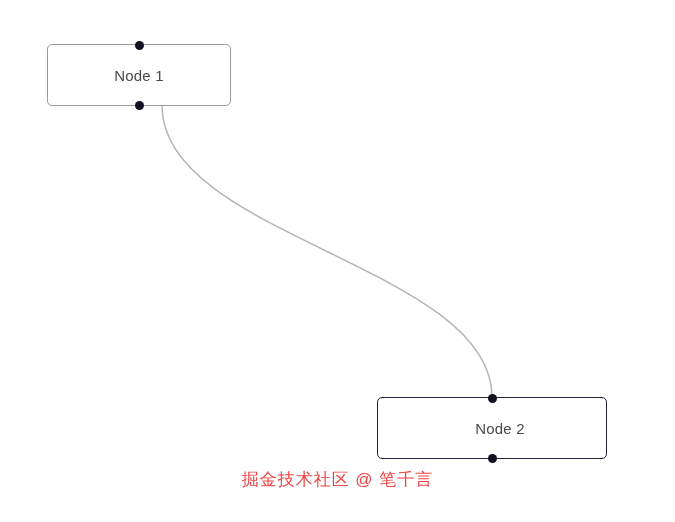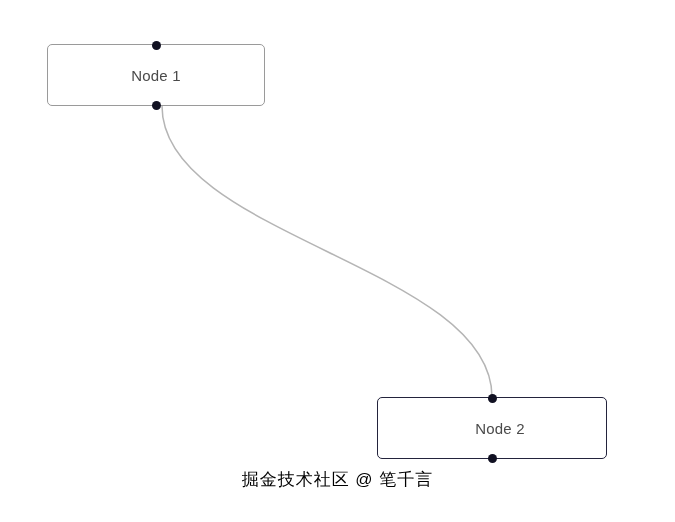--- a/index.html
+++ b/index.html
@@ -46,40 +46,40 @@
     border-radius: 50%;
     left: 50%;
     margin-left: -4.5px;
   }
   .port-top    { top: -4.5px; }
   .port-bottom { bottom: -4.5px; }
 
   #node-1 {
     left: 47px;
     top: 44px;
-    width: 218px;
+    width: 184px;
     height: 62px;
     border: 1.6px solid #9a9a9a;
   }
   #node-2 {
     left: 377px;
     top: 397px;
     width: 230px;
     height: 62px;
     border: 1.8px solid #23233c;
     padding-left: 16px;
   }
   .watermark {
     position: absolute;
     left: 0;
     top: 468px;
     width: 675px;
     text-align: center;
     font-size: 17px;
-    color: #000000;
+    color: #ef4444;
     letter-spacing: 1px;
     user-select: none;
   }
 </style>
 </head>
 <body>
 
 <div id="canvas">
 
   <svg id="edge-layer" viewBox="0 0 675 522" xmlns="http://www.w3.org/2000/svg">

